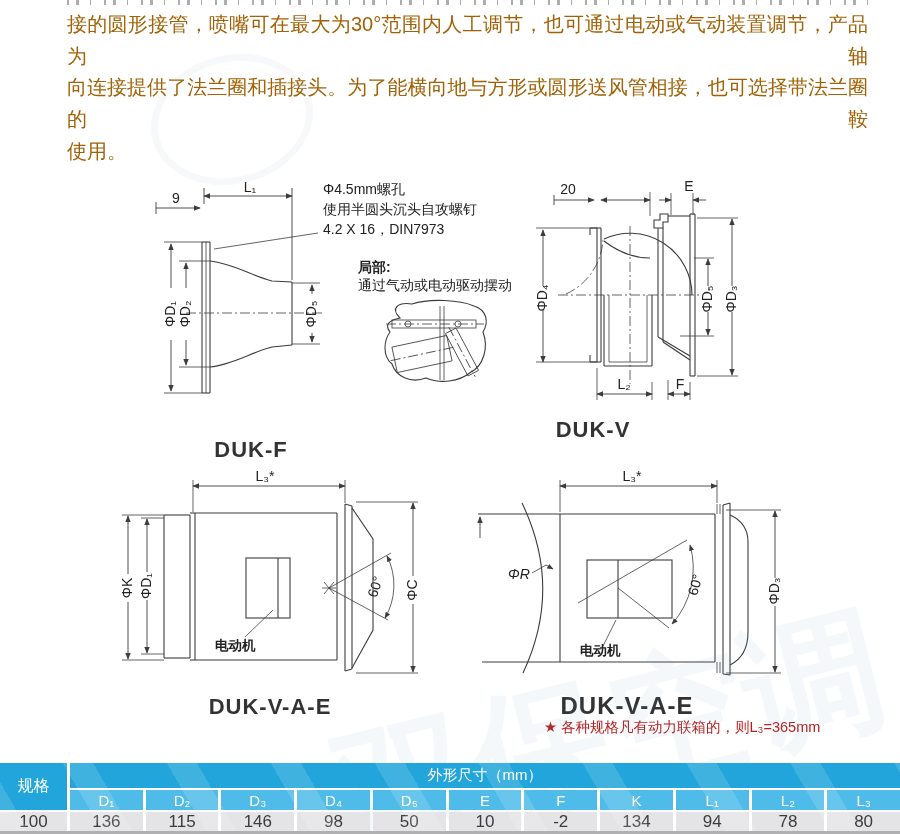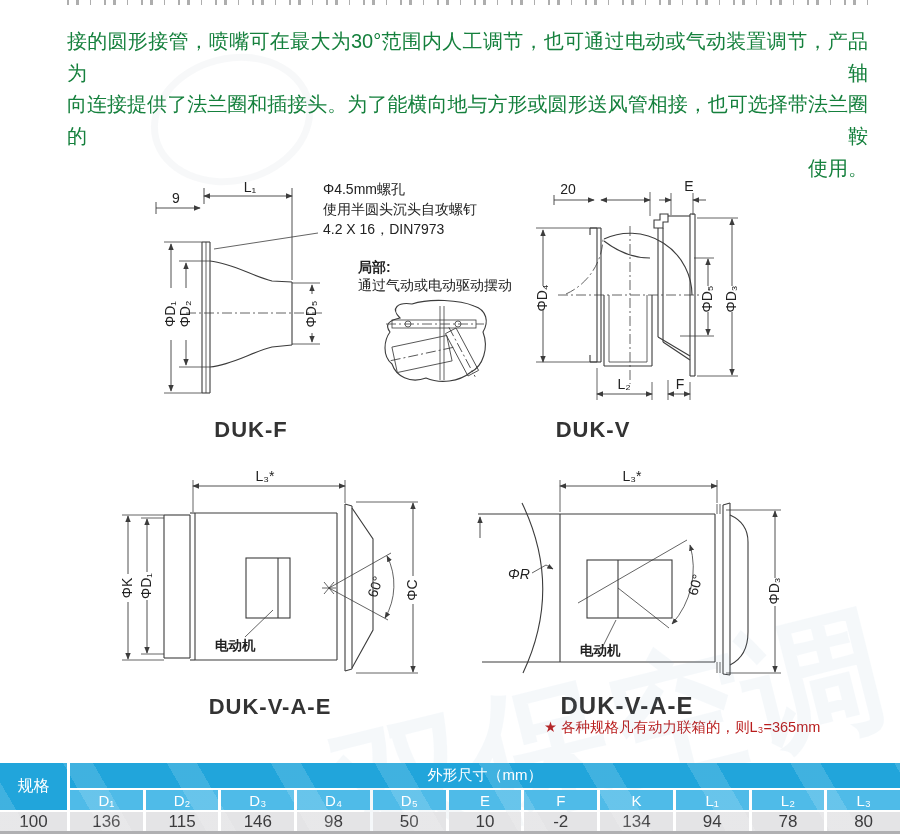--- a/index.html
+++ b/index.html
@@ -1,23 +1,23 @@
 <!DOCTYPE html>
 <html><head>
 <meta charset="utf-8">
 <style>
   html,body{margin:0;padding:0;background:#fff;}
   .page{position:relative;width:900px;height:834px;background:#ffffff;overflow:hidden;
         font-family:"Liberation Sans","DejaVu Sans",sans-serif;}
   
   .clipped-strip{position:absolute;left:67px;top:0;width:801px;height:5px;opacity:.45;
     background:repeating-linear-gradient(90deg,#4a4a4a 0 2px,transparent 2px 9px,#4a4a4a 9px 12px,transparent 12px 23px,#4a4a4a 23px 24px,transparent 24px 37px);}
-  .intro{position:absolute;left:67px;top:9px;width:801px;color:#15803d;font-size:20px;line-height:31.7px;margin-top:17px;}
+  .intro{position:absolute;left:67px;top:9px;width:801px;color:#a16207;font-size:20px;line-height:31.7px;}
   .intro .line-full{text-align:justify;text-align-last:justify;}
-  .intro .line-last{text-align:right;}
+  .intro .line-last{text-align:left;}
   
   svg{position:absolute;overflow:visible;}
   svg text{fill:#222;font-family:"Liberation Sans","DejaVu Sans",sans-serif;font-size:14px;}
   .drw{stroke:#3c3c3c;stroke-width:1.1;fill:none;}
   .thin{stroke:#3c3c3c;stroke-width:0.8;fill:none;}
   .dim{stroke:#3c3c3c;stroke-width:0.9;fill:none;}
   .cl{stroke:#3c3c3c;stroke-width:0.8;fill:none;stroke-dasharray:10 3 2 3;}
   .dimtxt{font-size:14px;}
   .caption{position:absolute;text-align:center;color:#333;font-weight:700;font-size:22px;letter-spacing:1px;}
   .caption2{position:absolute;text-align:center;color:#333;font-weight:700;font-size:24px;letter-spacing:1px;}
@@ -123,21 +123,21 @@
       <g transform="rotate(-12 282 184)">
         <rect class="thin" x="254" y="171" width="56" height="26"></rect>
         <line class="cl" x1="250" y1="184" x2="316" y2="184"></line>
       </g>
       <g transform="rotate(62 322 182)">
         <rect class="thin" x="298" y="176" width="48" height="12"></rect>
         <line class="cl" x1="294" y1="182" x2="350" y2="182"></line>
       </g>
     </g>
   </svg>
-  <div class="caption" style="left:186px;top:417px;width:130px">DUK-F</div>
+  <div class="caption" style="left:186px;top:437px;width:130px">DUK-F</div>
 
   <svg style="left:520px;top:170px" width="380" height="242" viewBox="0 0 380 242">
 
     <text x="48" y="24" class="dimtxt" text-anchor="middle">20</text>
     <line class="dim" x1="34" y1="25" x2="34" y2="35"></line>
     <line class="dim" x1="34" y1="30" x2="74" y2="30" marker-end="url(#arr)"></line>
 
     <line class="dim" x1="81" y1="30" x2="130" y2="30" marker-start="url(#arr)" marker-end="url(#arr)"></line>
     <line class="thin" x1="130" y1="22" x2="130" y2="46"></line>
 

